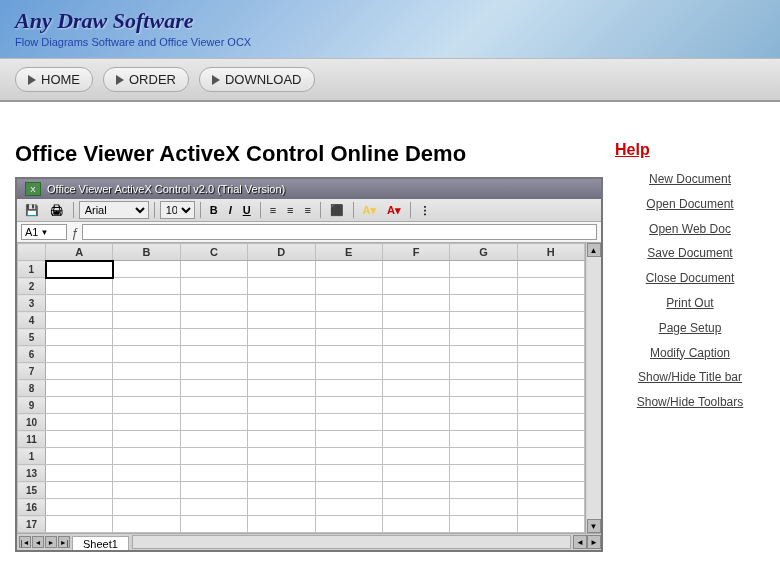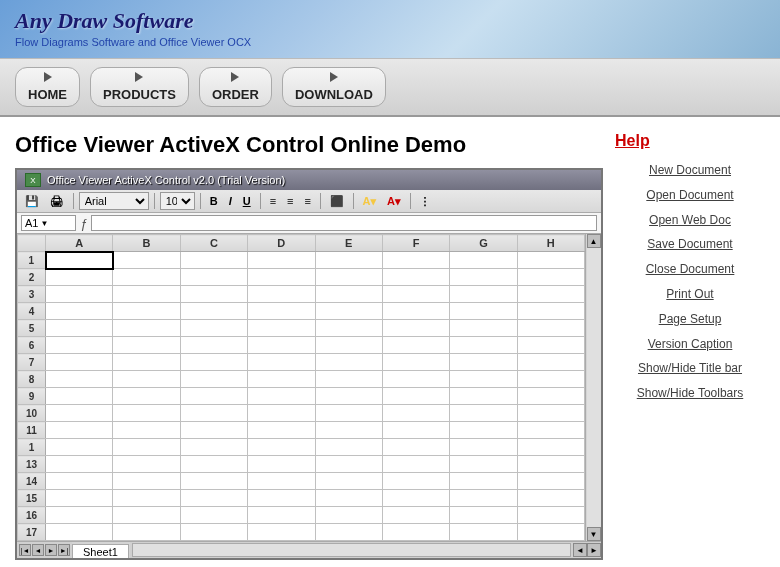--- a/index.html
+++ b/index.html
@@ -38,38 +38,38 @@
     }
     .nav-item {
       display: flex;
       align-items: center;
       gap: 5px;
       padding: 4px 12px;
       border: 1px solid #aaa;
       border-radius: 12px;
       background: linear-gradient(to bottom, #f5f5f5, #e0e0e0);
       font-size: 13px;
-      font-weight: bold;
+      font-weight: normal;
       color: #222;
       cursor: pointer;
       text-decoration: none;
-      flex-direction: column;
     }
     .nav-arrow {
       display: inline-block;
       width: 0; height: 0;
       border-top: 5px solid transparent;
       border-bottom: 5px solid transparent;
       border-left: 8px solid #555;
     }
 
     
     .main-content {
       padding: 15px 15px 10px 15px;
       display: flex;
+      margin-top: 24px;
     }
 
     
     .left-panel { flex: 1; }
 
     .page-title {
       font-size: 22px;
       font-weight: bold;
       color: #000;
       margin-bottom: 10px;
@@ -135,21 +135,21 @@
     .formula-bar {
       background: #f5f5f5;
       border-bottom: 1px solid #aaa;
       padding: 2px 4px;
       display: flex;
       align-items: center;
       gap: 4px;
       font-size: 11px;
     }
     .cell-ref-box {
-      width: 55px;
+      width: 46px;
       border: 1px solid #999;
       padding: 1px 3px;
       font-size: 11px;
       background: #fff;
       display: flex;
       align-items: center;
       gap: 2px;
     }
     .cell-ref-dropdown {
       font-size: 8px; cursor: pointer;
@@ -307,24 +307,20 @@
 
 <div class="header">
   <div class="header-title">Any Draw Software</div>
   <div class="header-subtitle">Flow Diagrams Software and Office Viewer OCX</div>
 </div>
 
 <div class="navbar">
 <a class="nav-item" href="#">
       <span class="nav-arrow"></span>
       <span>HOME</span>
-    </a>
-    <a class="nav-item" href="#">
-      <span class="nav-arrow"></span>
-      <span>PRODUCTS</span>
     </a>
     <a class="nav-item" href="#">
       <span class="nav-arrow"></span>
       <span>ORDER</span>
     </a>
     <a class="nav-item" href="#">
       <span class="nav-arrow"></span>
       <span>DOWNLOAD</span>
     </a>
   </div>
@@ -532,31 +528,20 @@
                   <td class="data-cell"></td>
                   <td class="data-cell"></td>
                   <td class="data-cell"></td>
                   <td class="data-cell"></td>
                   <td class="data-cell"></td>
                   <td class="data-cell"></td>
                   <td class="data-cell"></td>
                   <td class="data-cell"></td>
                 </tr>
                 <tr>
-                  <th class="row-header">14</th>
-                  <td class="data-cell"></td>
-                  <td class="data-cell"></td>
-                  <td class="data-cell"></td>
-                  <td class="data-cell"></td>
-                  <td class="data-cell"></td>
-                  <td class="data-cell"></td>
-                  <td class="data-cell"></td>
-                  <td class="data-cell"></td>
-                </tr>
-                <tr>
                   <th class="row-header">15</th>
                   <td class="data-cell"></td>
                   <td class="data-cell"></td>
                   <td class="data-cell"></td>
                   <td class="data-cell"></td>
                   <td class="data-cell"></td>
                   <td class="data-cell"></td>
                   <td class="data-cell"></td>
                   <td class="data-cell"></td>
                 </tr>
@@ -612,18 +597,18 @@
 
   <div class="right-panel">
     <div class="help-link">Help</div>
     <a class="action-link">New Document</a>
     <a class="action-link">Open Document</a>
     <a class="action-link">Open Web Doc</a>
     <a class="action-link">Save Document</a>
     <a class="action-link">Close Document</a>
     <a class="action-link">Print Out</a>
     <a class="action-link">Page Setup</a>
-    <a class="action-link">Version Caption</a>
+    <a class="action-link">Modify Caption</a>
     <a class="action-link">Show/Hide Title bar</a>
     <a class="action-link">Show/Hide Toolbars</a>
   </div>
 
 </div>
 
 </body></html>

